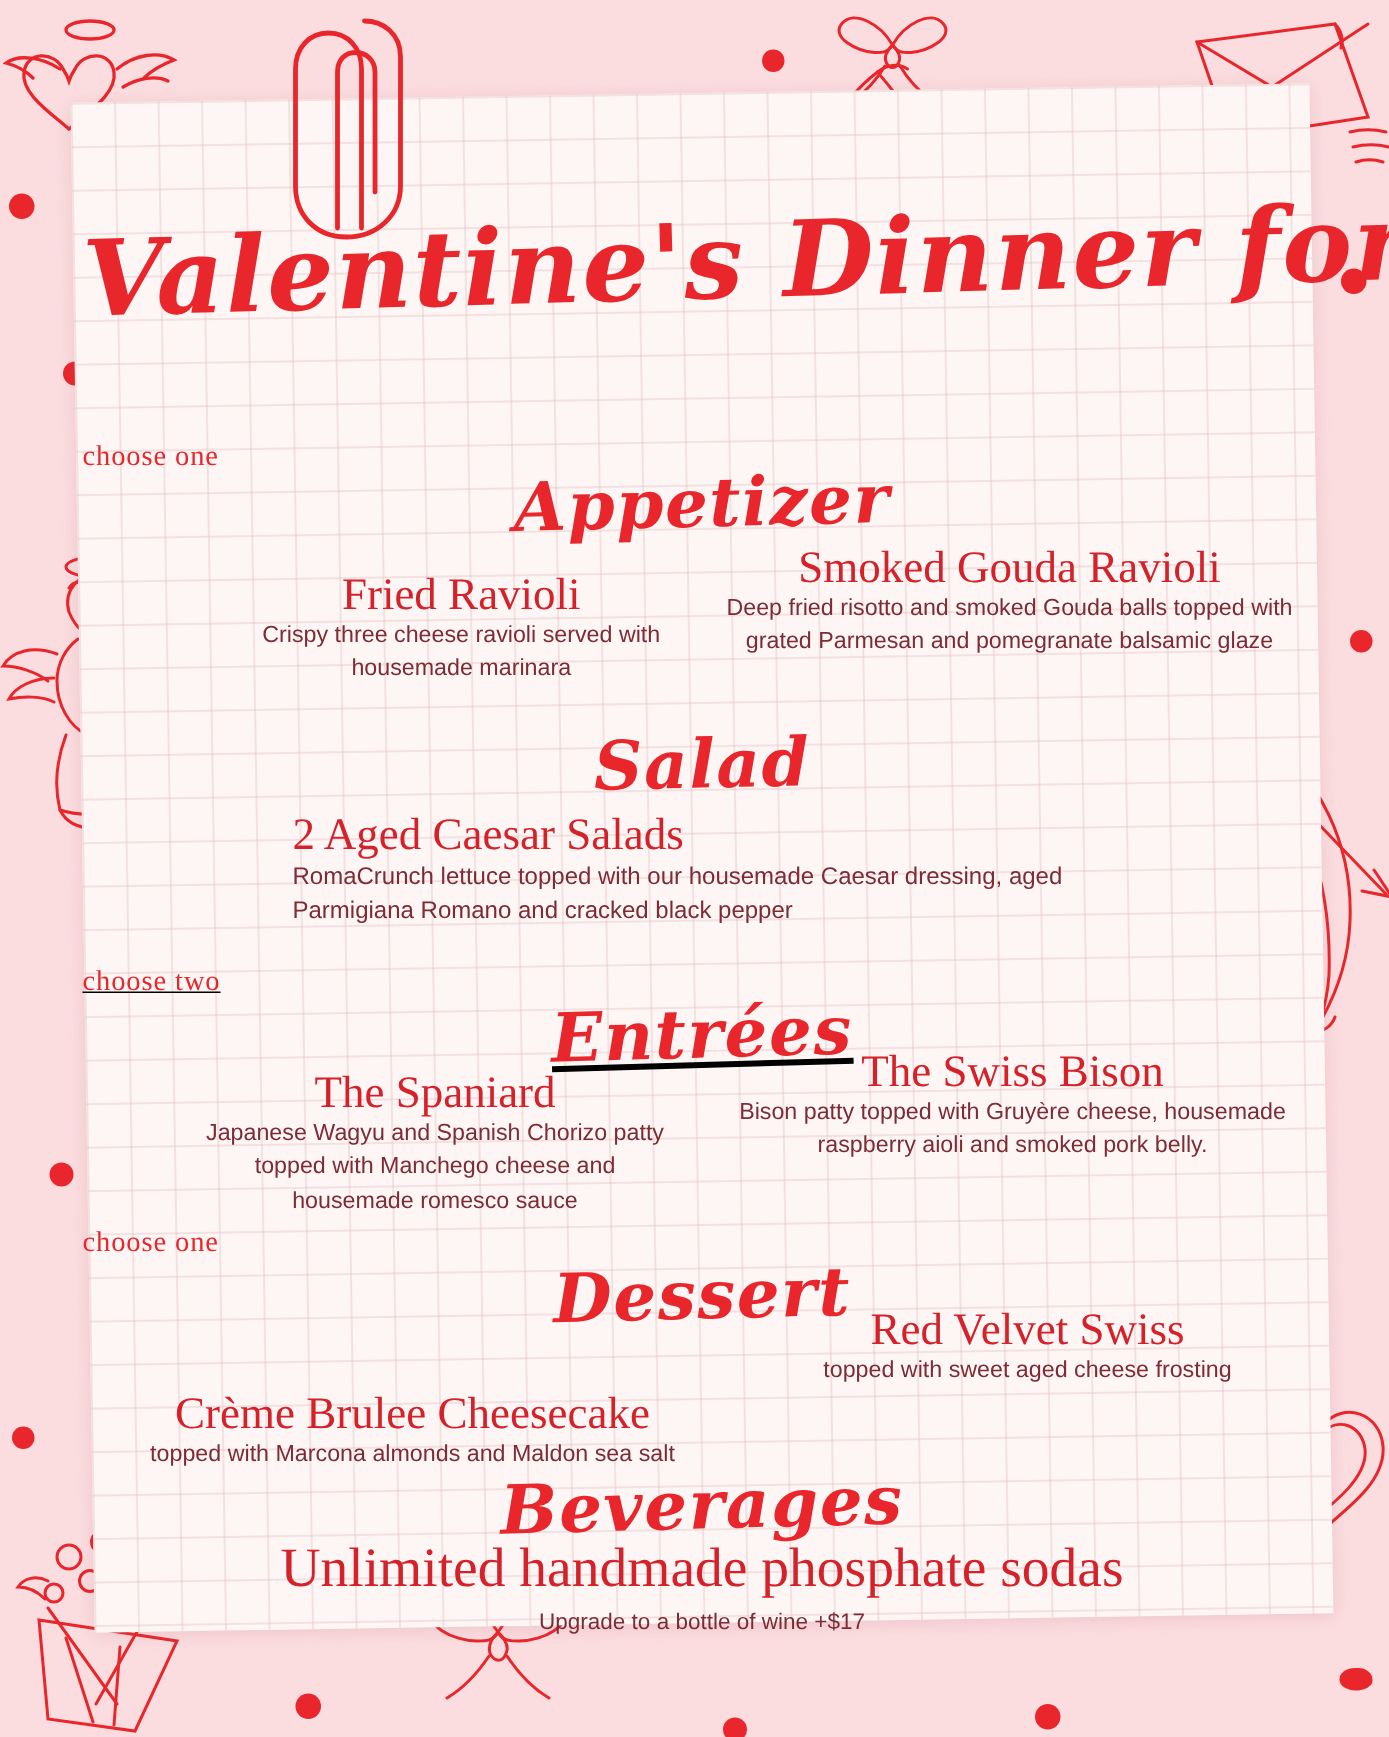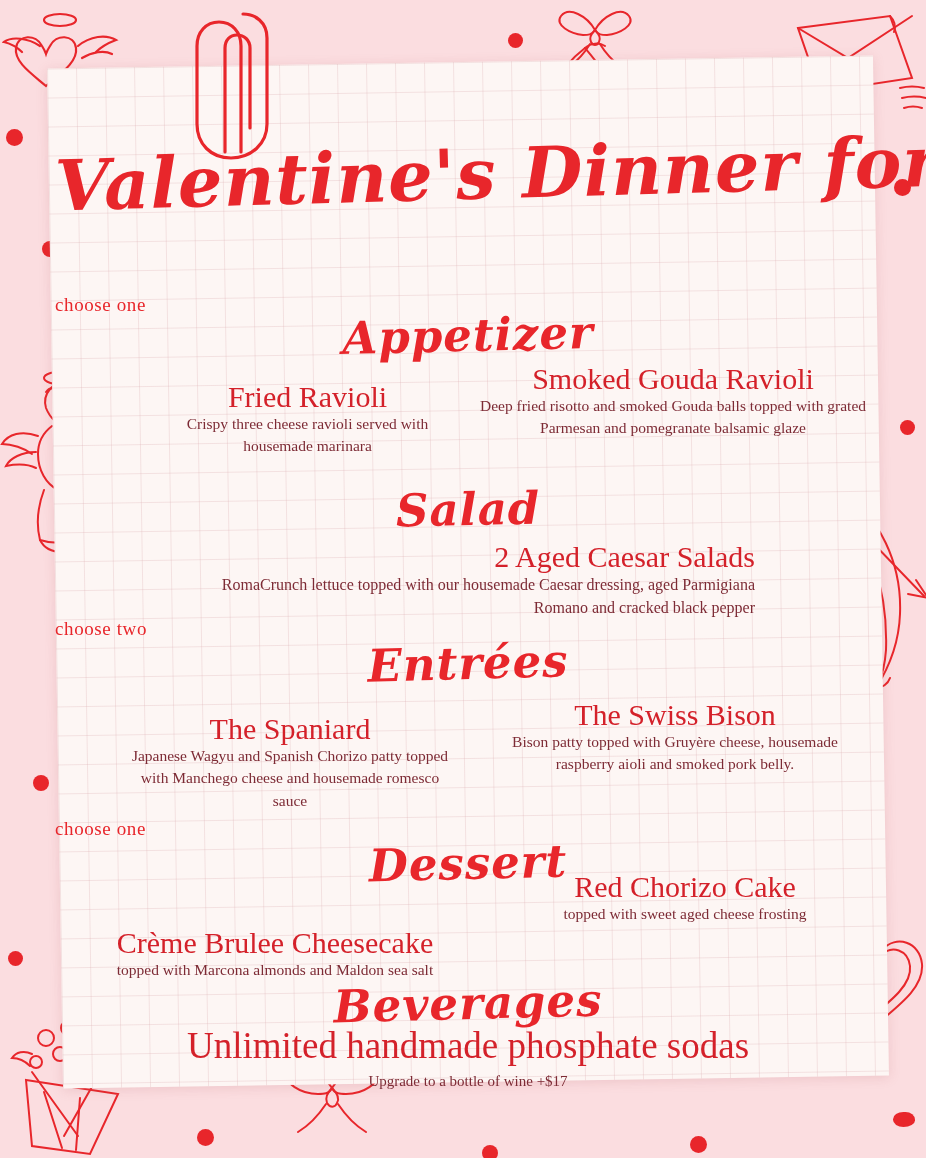--- a/index.html
+++ b/index.html
@@ -87,40 +87,40 @@
   .dish-name {
     color: #d4212a;
     font-size: 30px;
     line-height: 1.1;
     font-family: "Liberation Serif", serif;
   }
   .dish-desc {
     color: #7d2b35;
     font-size: 15.5px;
     line-height: 1.45;
-    font-family: Liberation Serif, serif;
+    font-family: Liberation Sans, sans-serif;
   }
 
   
   .sec-head { position: absolute; left: 0; right: 0; }
 
   .col { position: absolute; }
 
   
   #appetizer-head { top: 232px; }
   #appetizer-head .section-script { margin-top: -4px; }
   #app-left  { left: 110px; width: 285px; text-align: center; top: 318px; }
   #app-right { left: 418px; width: 400px; text-align: center; top: 300px; }
 
   
   #salad-head { top: 424px; }
-  #salad-block { left: 140px; width: 560px; top: 478px; text-align: right; }
-
-  
-  #entree-head { top: 556px; }
+  #salad-block { left: 140px; width: 560px; top: 478px; text-align: left; }
+
+  
+  #entree-head { top: 582px; text-decoration: underline; }
   #ent-left  { left: 75px;  width: 320px; text-align: center; top: 650px; }
   #ent-right { left: 430px; width: 380px; text-align: center; top: 636px; }
 
   
   #dessert-head { top: 756px; }
   #des-left  { left: 20px;  width: 400px; text-align: center; top: 864px; }
   #des-right { left: 440px; width: 380px; text-align: center; top: 808px; }
 
   
   #bev-head { top: 918px; }
@@ -302,21 +302,21 @@
 
     <div class="sec-head" id="dessert-head">
       <div class="choose">choose one</div>
       <div class="script section-script" style="transform:rotate(-1.4deg);">Dessert</div>
     </div>
     <div class="col" id="des-left">
       <div class="dish-name">Crème Brulee Cheesecake</div>
       <div class="dish-desc">topped with Marcona almonds and Maldon sea salt</div>
     </div>
     <div class="col" id="des-right">
-      <div class="dish-name">Red Chorizo Cake</div>
+      <div class="dish-name">Red Velvet Swiss</div>
       <div class="dish-desc">topped with sweet aged cheese frosting</div>
     </div>
 
     <div class="sec-head" id="bev-head">
       <div class="script section-script" style="transform:rotate(-1.5deg);">Beverages</div>
     </div>
     <div class="col" id="bev-block">
       <div class="dish-name">Unlimited handmade phosphate sodas</div>
       <div class="dish-desc">Upgrade to a bottle of wine +$17</div>
     </div>

